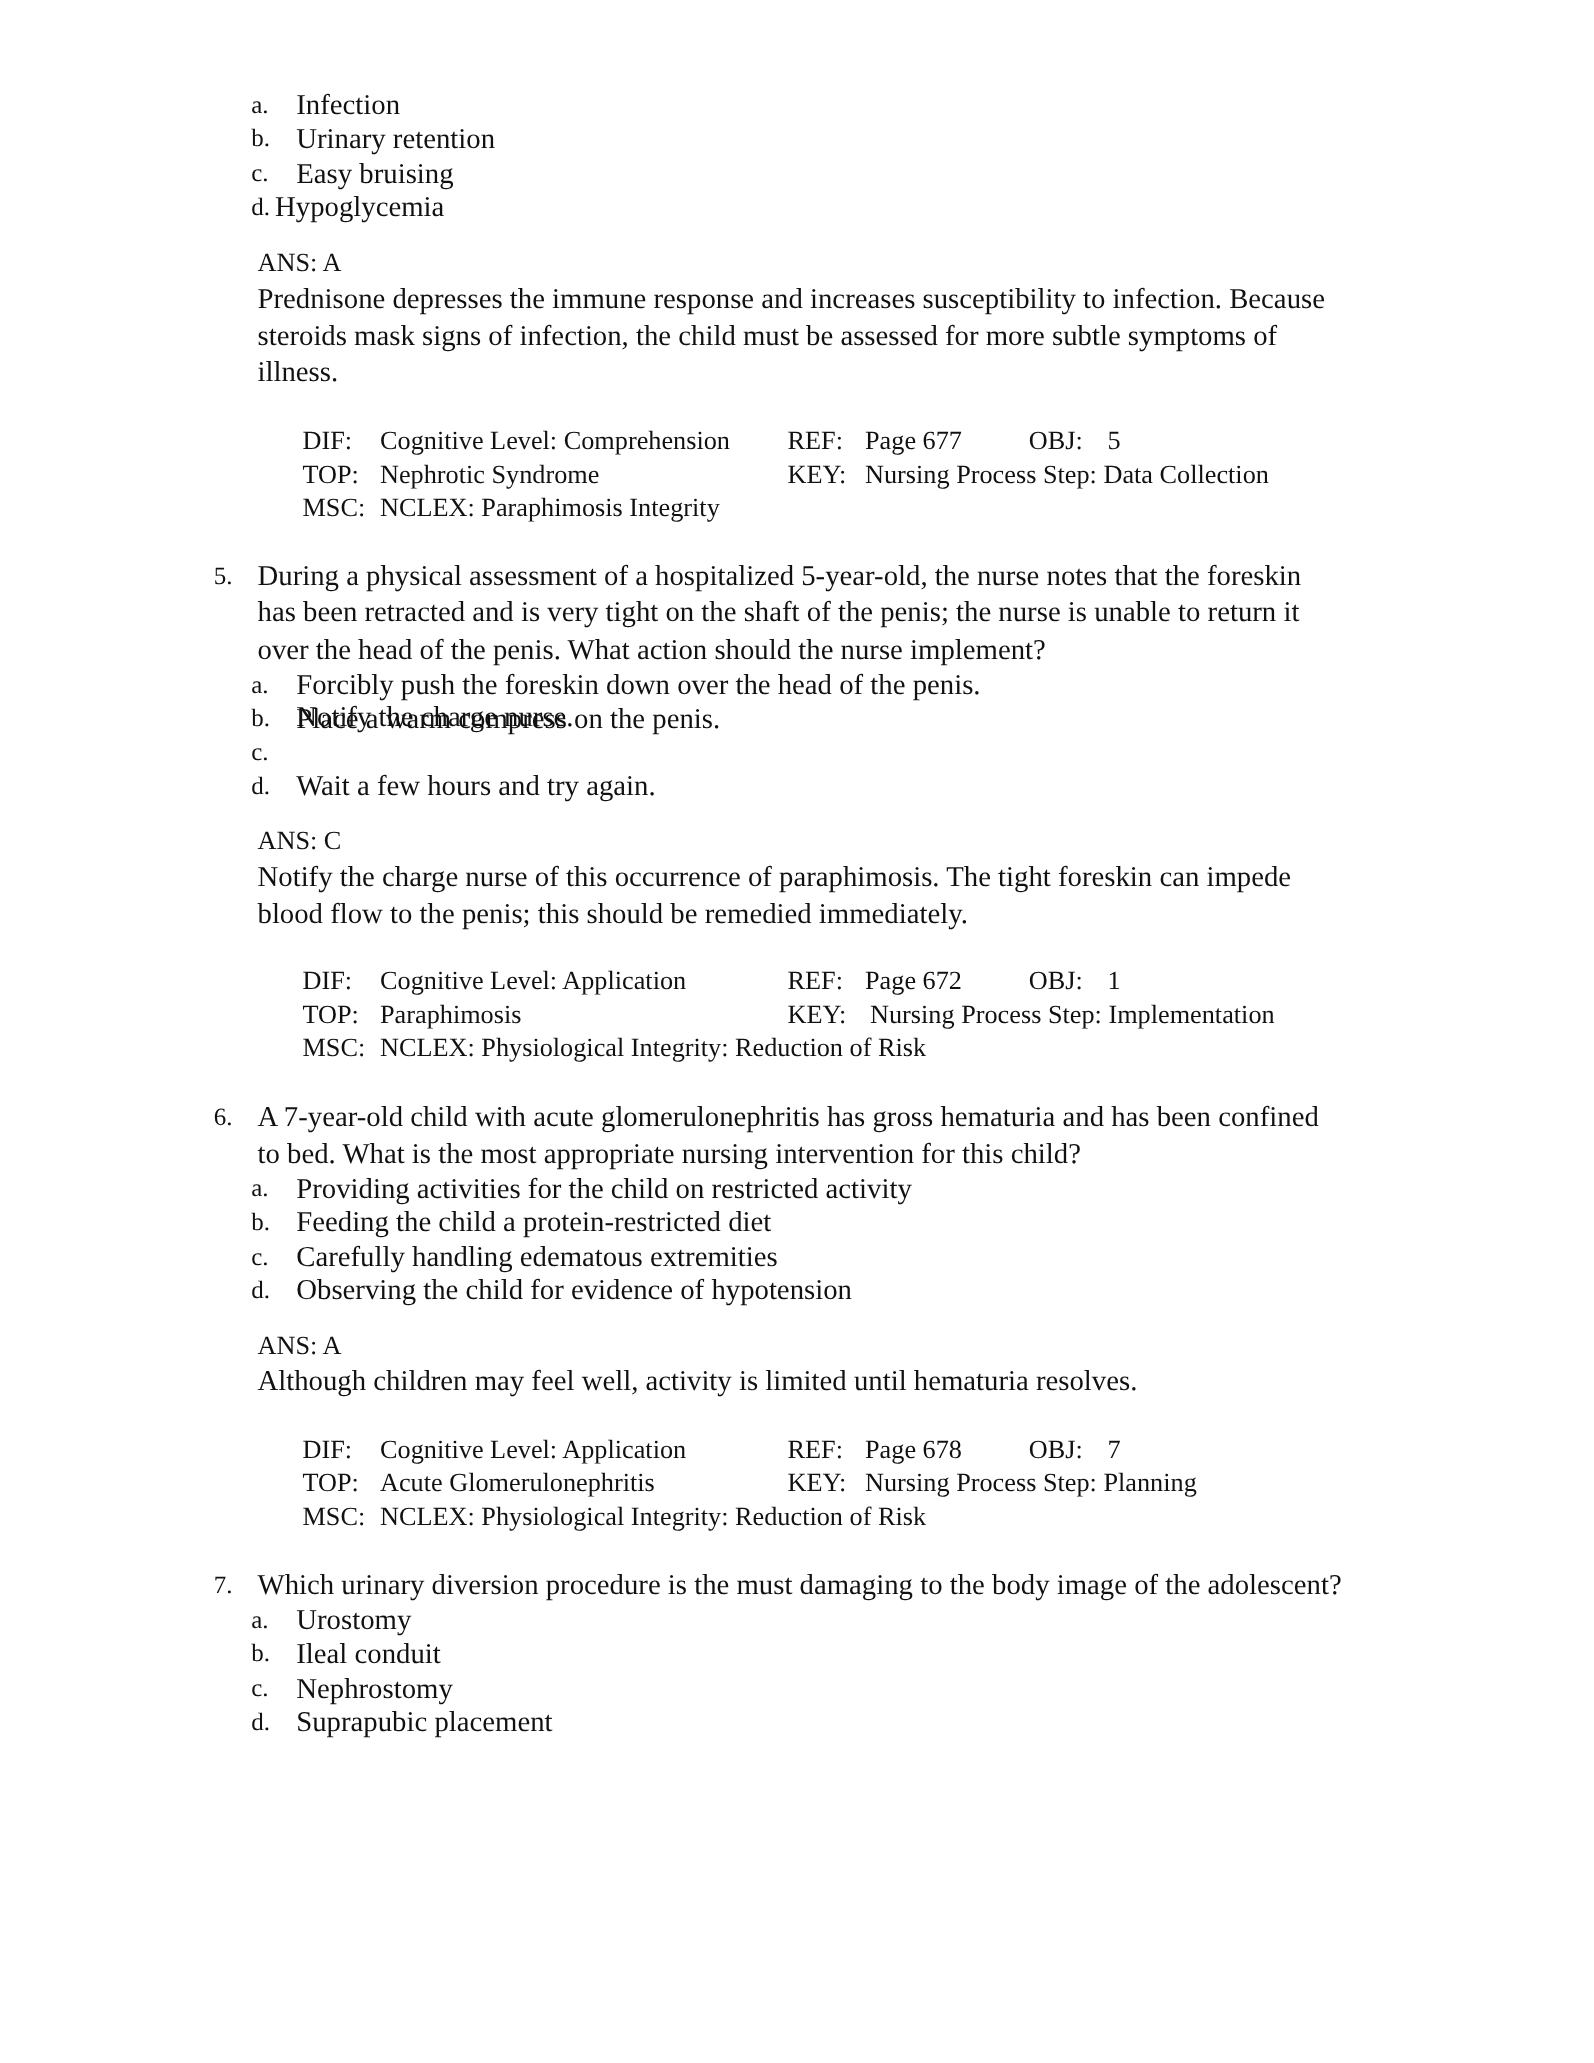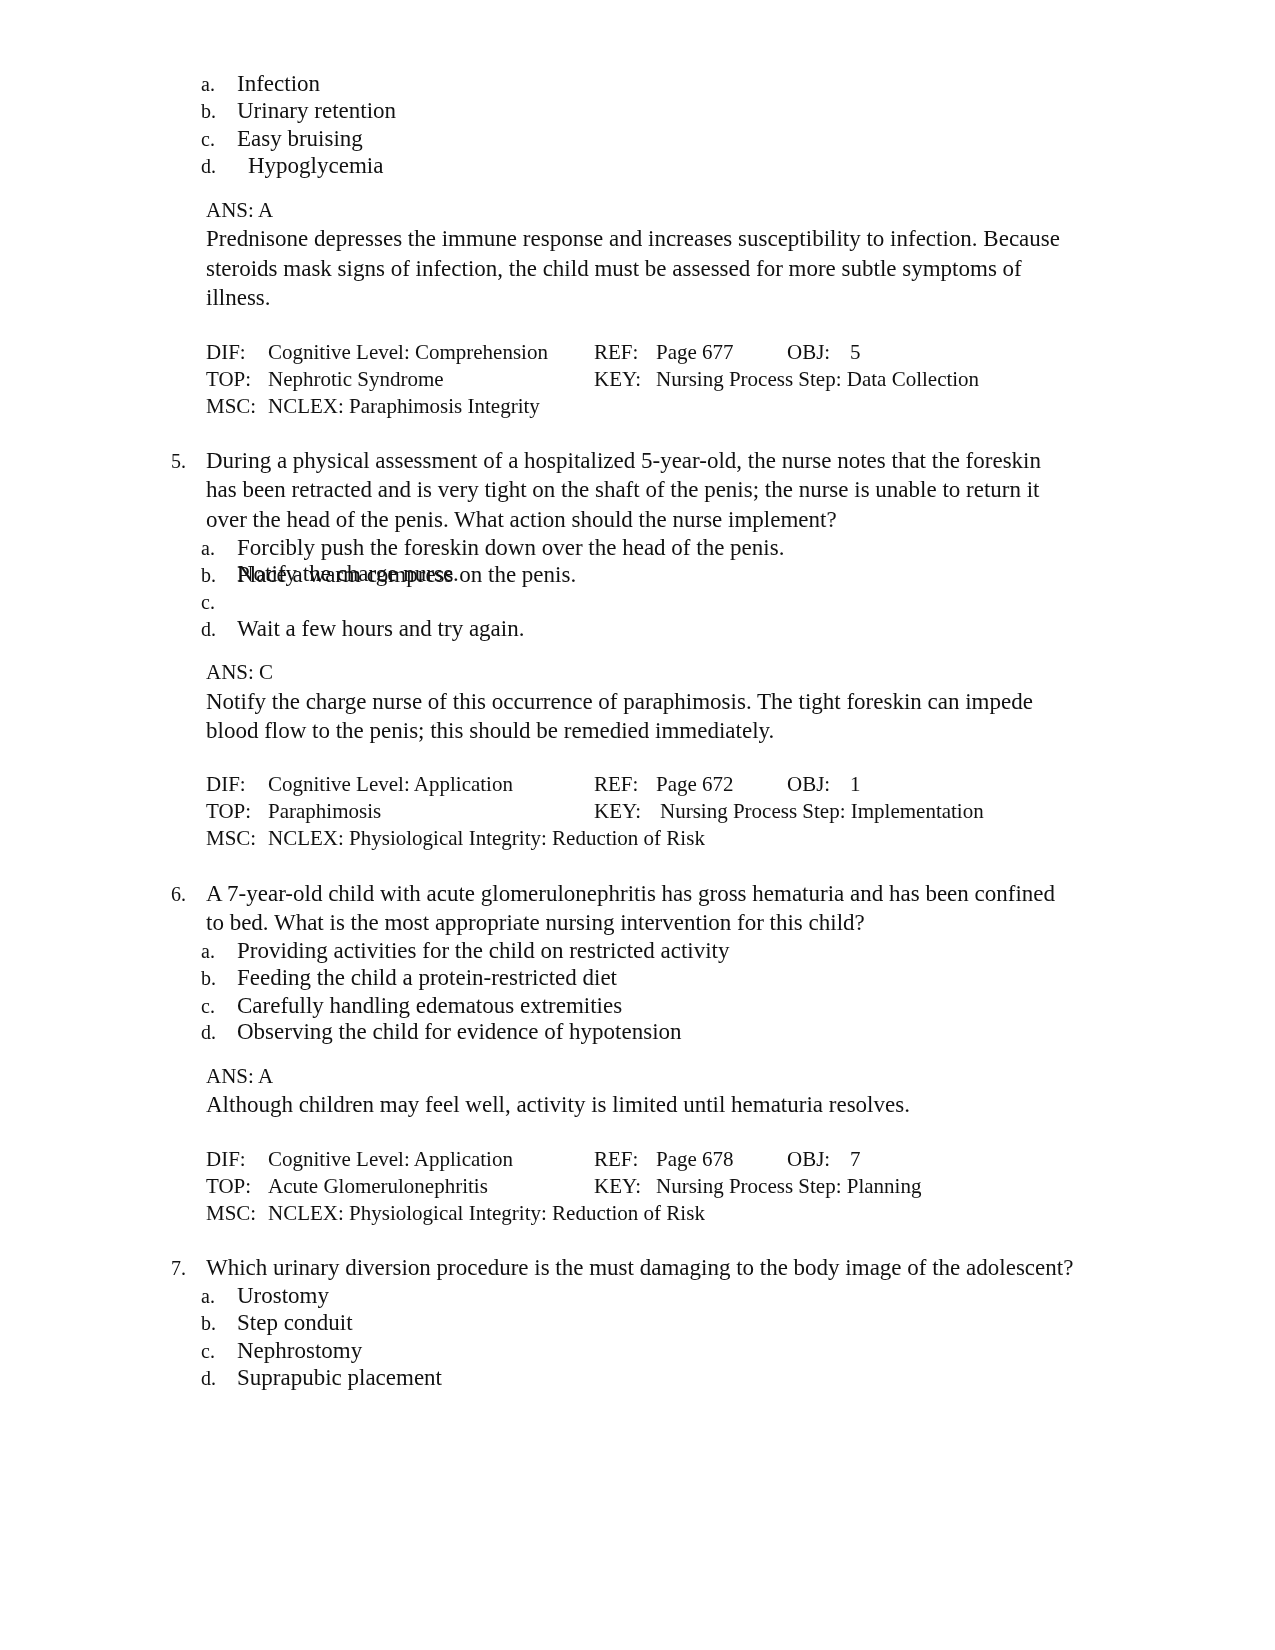--- a/index.html
+++ b/index.html
@@ -5,35 +5,35 @@
   html, body { margin: 0; padding: 0; background: #ffffff; }
   body {
     width: 1275px; height: 1650px; position: relative; overflow: hidden;
     font-family: "Liberation Serif", "DejaVu Serif", serif;
     color: #111111;
   }
   .abs { position: absolute; white-space: nowrap; }
   .opt-letter { font-size: 20px; }
   .opt-text { font-size: 23px; }
   .body-text { font-size: 23px; line-height: 30px; }
-  .meta { font-size: 21px; }
+  .meta { font-size: 21px; margin-left: 36px; }
   .qnum { font-size: 20px; }
 </style>
 </head>
 <body>
 
 <div>
   <span class="abs opt-letter" style="left:201px;top:73px">a.</span>
   <span class="abs opt-text" style="left:237px;top:71px">Infection</span>
   <span class="abs opt-letter" style="left:201px;top:100px">b.</span>
   <span class="abs opt-text" style="left:237px;top:98px">Urinary retention</span>
   <span class="abs opt-letter" style="left:201px;top:128px">c.</span>
   <span class="abs opt-text" style="left:237px;top:126px">Easy bruising</span>
   <span class="abs opt-letter" style="left:201px;top:155px">d.</span>
-  <span class="abs opt-text" style="left:248px;top:153px">Hypoglycemia</span>
+  <span class="abs opt-text" style="left:220px;top:153px">Hypoglycemia</span>
 </div>
 <span class="abs opt-text" style="left:206px;top:198px;font-size:21px">ANS:  A</span>
 <div>
   <span class="abs body-text" style="left:206px;top:224px">Prednisone depresses the immune response and increases susceptibility to infection. Because</span>
   <span class="abs body-text" style="left:206px;top:254px">steroids mask signs of infection, the child must be assessed for more subtle symptoms of</span>
   <span class="abs body-text" style="left:206px;top:283px">illness.</span>
 </div>
 <div>
   <span class="abs meta" style="left:206px;top:340px">DIF:</span>
   <span class="abs meta" style="left:268px;top:340px">Cognitive Level: Comprehension</span>
@@ -120,18 +120,18 @@
 </div>
 
 <span class="abs qnum" style="left:171px;top:1257px">7.</span>
 <div>
   <span class="abs body-text" style="left:206px;top:1253px">Which urinary diversion procedure is the must damaging to the body image of the adolescent?</span>
 </div>
 <div>
   <span class="abs opt-letter" style="left:201px;top:1285px">a.</span>
   <span class="abs opt-text" style="left:237px;top:1283px">Urostomy</span>
   <span class="abs opt-letter" style="left:201px;top:1312px">b.</span>
-  <span class="abs opt-text" style="left:237px;top:1310px">Step conduit</span>
+  <span class="abs opt-text" style="left:237px;top:1310px">Ileal conduit</span>
   <span class="abs opt-letter" style="left:201px;top:1340px">c.</span>
   <span class="abs opt-text" style="left:237px;top:1338px">Nephrostomy</span>
   <span class="abs opt-letter" style="left:201px;top:1367px">d.</span>
   <span class="abs opt-text" style="left:237px;top:1365px">Suprapubic placement</span>
 </div>
 
 </body></html>

